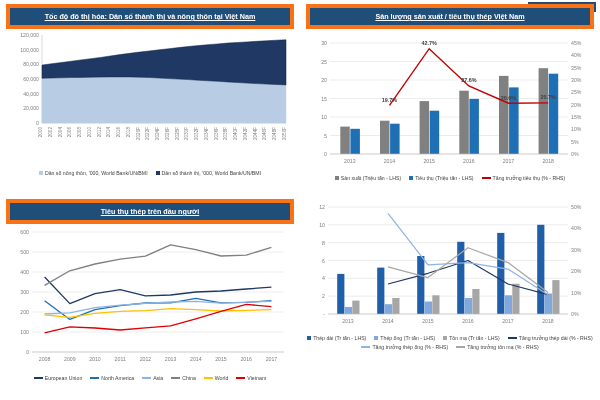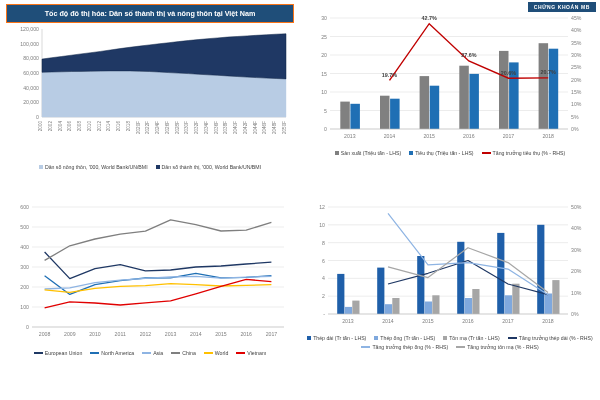--- a/index.html
+++ b/index.html
@@ -19,23 +19,23 @@
   .grid{
     position:absolute;top:0;left:0;
     width:600px;height:400px;
     display:grid;grid-template-columns:300px 300px;grid-template-rows:195px 205px;
   }
   .panel{position:relative;padding:4px 6px 2px 6px;box-sizing:border-box;}
   .panel-title{
     background:#1f4e79;color:#ffffff;
     font-size:7.2px;font-weight:bold;
     text-align:center;padding:4px 2px;
-    border:1px solid #f97316;
+    border:4px solid #f97316;
     box-sizing:border-box;
-    white-space:nowrap;overflow:hidden;
+    white-space:nowrap;overflow:hidden;text-decoration:underline;
   }
   .plot{position:relative;box-sizing:border-box;}
   svg{display:block;}
   .tick{font-size:5.2px;fill:#7f7f7f;font-family:"Liberation Sans",sans-serif;}
   .tickv{font-size:4.6px;fill:#7f7f7f;font-family:"Liberation Sans",sans-serif;}
   .dlabel{font-size:5.4px;fill:#404040;font-weight:bold;font-family:"Liberation Sans",sans-serif;}
   .gl{stroke:#d9d9d9;stroke-width:.5;}
   .axisline{stroke:#bfbfbf;stroke-width:.6;}
   .legend{
     display:flex;flex-wrap:wrap;justify-content:center;
@@ -104,20 +104,21 @@
             <span>Dân số nông thôn, '000, World Bank/UN/BMI</span>
           </div>
           <div class="lg">
             <span class="sw sq" style="background: rgb(31, 56, 100);"></span>
             <span>Dân số thành thị, '000, World Bank/UN/BMI</span>
           </div>
         </div>
     </div>
 
     <div class="panel">
+      <div class="panel-title">Sản lượng sản xuất / tiêu thụ thép Việt Nam</div>
       <div class="plot">
         <svg id="svg-production" width="288" height="145">
             <line x1="24" y1="125" x2="262" y2="125" class="gl"></line>
             <text x="21" y="127" class="tick" text-anchor="end">0</text>
             <line x1="24" y1="106.5" x2="262" y2="106.5" class="gl"></line>
             <text x="21" y="108.5" class="tick" text-anchor="end">5</text>
             <line x1="24" y1="88" x2="262" y2="88" class="gl"></line>
             <text x="21" y="90" class="tick" text-anchor="end">10</text>
             <line x1="24" y1="69.5" x2="262" y2="69.5" class="gl"></line>
             <text x="21" y="71.5" class="tick" text-anchor="end">15</text>
@@ -174,20 +175,21 @@
             <span>Tiêu thụ (Triệu tấn - LHS)</span>
           </div>
           <div class="lg">
             <span class="sw line" style="background: rgb(192, 0, 0);"></span>
             <span>Tăng trưởng tiêu thụ (% - RHS)</span>
           </div>
         </div>
     </div>
 
     <div class="panel">
+      <div class="panel-title">Tiêu thụ thép trên đầu người</div>
       <div class="plot">
         <svg id="svg-percapita" width="288" height="150">
             <line x1="26" y1="128" x2="278" y2="128" class="gl"></line>
             <text x="23" y="130" class="tick" text-anchor="end">0</text>
             <line x1="26" y1="108" x2="278" y2="108" class="gl"></line>
             <text x="23" y="110" class="tick" text-anchor="end">100</text>
             <line x1="26" y1="88" x2="278" y2="88" class="gl"></line>
             <text x="23" y="90" class="tick" text-anchor="end">200</text>
             <line x1="26" y1="68" x2="278" y2="68" class="gl"></line>
             <text x="23" y="70" class="tick" text-anchor="end">300</text>

